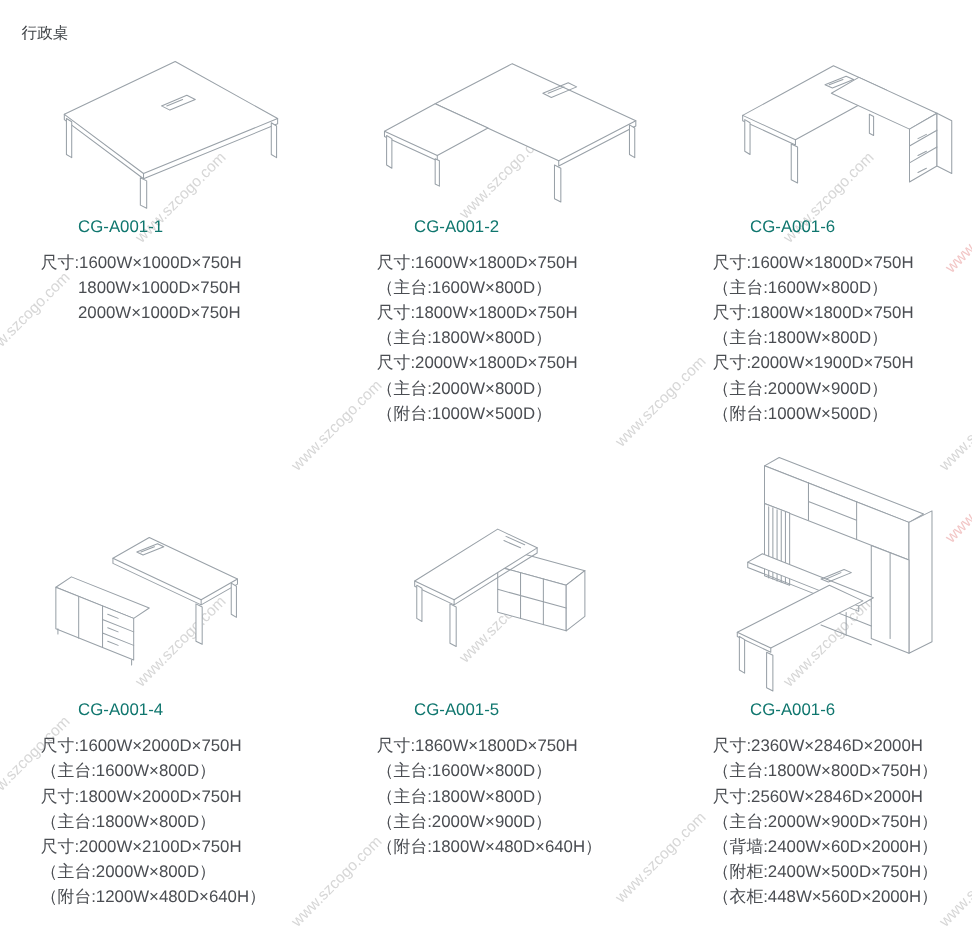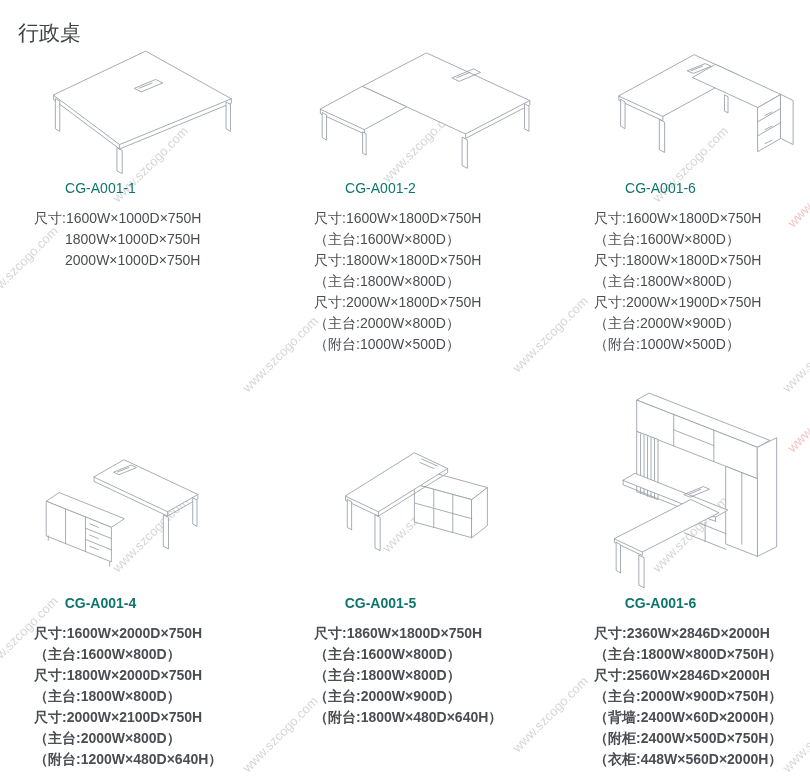--- a/index.html
+++ b/index.html
@@ -1,23 +1,23 @@
 <!DOCTYPE html>
 <html style="--line: #99a1a8;"><head>
 <meta charset="utf-8">
 <style>
   html,body{margin:0;padding:0;}
   body{
     width:810px;height:776px;background:#ffffff;position:relative;overflow:hidden;
     font-family:"Liberation Sans","DejaVu Sans",sans-serif;color:#4a4d52;
   }
-  .page-title{position:absolute;left:18px;top:19px;font-size:21px;color:#3f4347;}
+  .page-title{position:absolute;left:18px;top:19px;font-size:13px;color:#3f4347;}
   .card{position:absolute;width:255px;}
   .row1{top:46px;}
-  .row2{top:388px;font-weight:bold;}
+  .row2{top:376px;}
   .c1{left:18px;}
   .c2{left:298px;}
   .c3{left:578px;}
   .drawing{height:132px;display:flex;align-items:flex-end;justify-content:center;}
   .row2 .drawing{height:205px;}
   .drawing svg{display:block;}
   .model{width:165px;margin-top:2px;text-align:center;font-size:14px;color:#0f766e;}
   .specs{margin-top:12px;font-size:14px;line-height:21px;margin-left:16px;}
   .spec{white-space:nowrap;}
   .spec.indent{padding-left:31px;}

